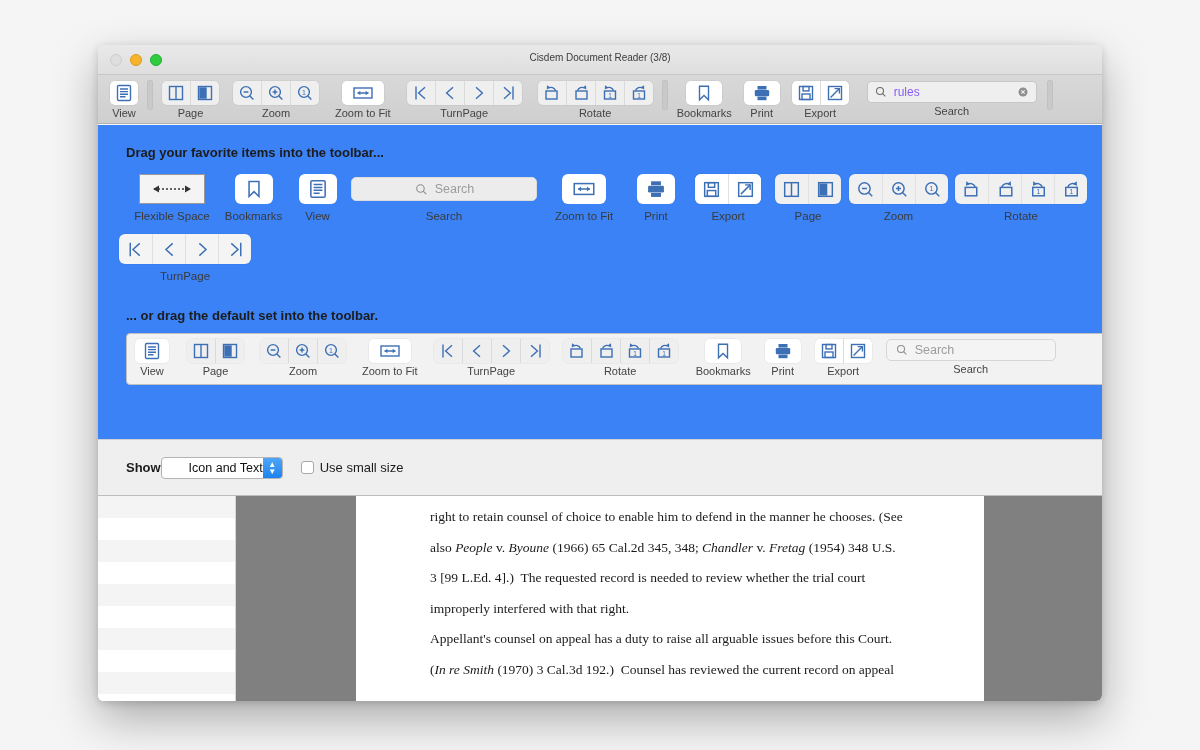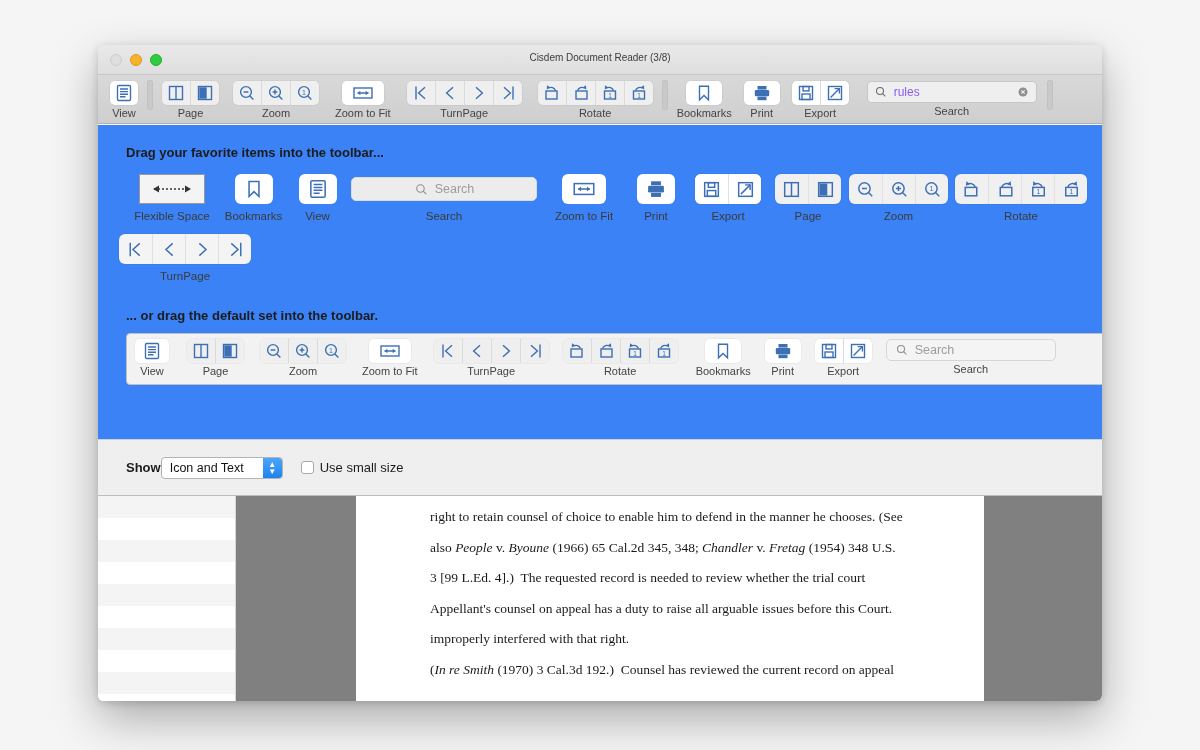--- a/index.html
+++ b/index.html
@@ -100,21 +100,21 @@
   
   #sheet-bottom {
     position:absolute; left:0; right:0; bottom:0; height:56px;
     background:#efefef; border-top:1px solid #d2d2d2;
     display:flex; align-items:center; padding:0 20px 0 28px;
   }
   .showlabel { font-size:13px; font-weight:bold; color:#1c1c1c; }
   .popup {
     position:relative; width:122px; height:22px; background:#fff;
     border:1px solid #b4b4b4; border-radius:4px; display:flex; align-items:center;
-    padding-left:8px; font-size:12.5px; color:#111;
+    padding-left:8px; font-size:12.5px; color:#111;justify-content:center;
   }
   .popup .arrows {
     position:absolute; right:0; top:0; width:19px; height:100%;
     background:linear-gradient(#4ea6f7,#1e82ef); border-radius:0 3px 3px 0;
     display:flex; flex-direction:column; align-items:center; justify-content:center;
     color:#fff; font-size:8px; line-height:7px;
   }
   .chk-wrap { display:flex; align-items:center; gap:6px; margin-left:18px; }
   .chkbox { width:13px; height:13px; background:#fff; border:1px solid #a8a8a8; border-radius:3px; }
   .chk-label { font-size:13px; color:#1c1c1c; }
@@ -863,20 +863,20 @@
       <div class="stripe b"></div>
 
     </div>
     <div id="pageview">
       <div class="maskcol" id="maskL"></div>
       <div class="maskcol" id="maskR"></div>
       <div id="doctext">
         <div class="dline">right to retain counsel of choice to enable him to defend in the manner he chooses. (See</div>
         <div class="dline">also <i>People</i> v. <i>Byoune</i> (1966) 65 Cal.2d 345, 348; <i>Chandler</i> v. <i>Fretag</i> (1954) 348 U.S.</div>
         <div class="dline">3 [99 L.Ed. 4].)&nbsp; The requested record is needed to review whether the trial court</div>
+        <div class="dline">improperly interfered with that right.</div>
         <div class="dline">Appellant's counsel on appeal has a duty to raise all arguable issues before this Court.</div>
-        <div class="dline">improperly interfered with that right.</div>
         <div class="dline">(<i>In re Smith</i> (1970) 3 Cal.3d 192.)&nbsp; Counsel has reviewed the current record on appeal</div>
 
       </div>
     </div>
   </div>
 </div>
 
 </body></html>

